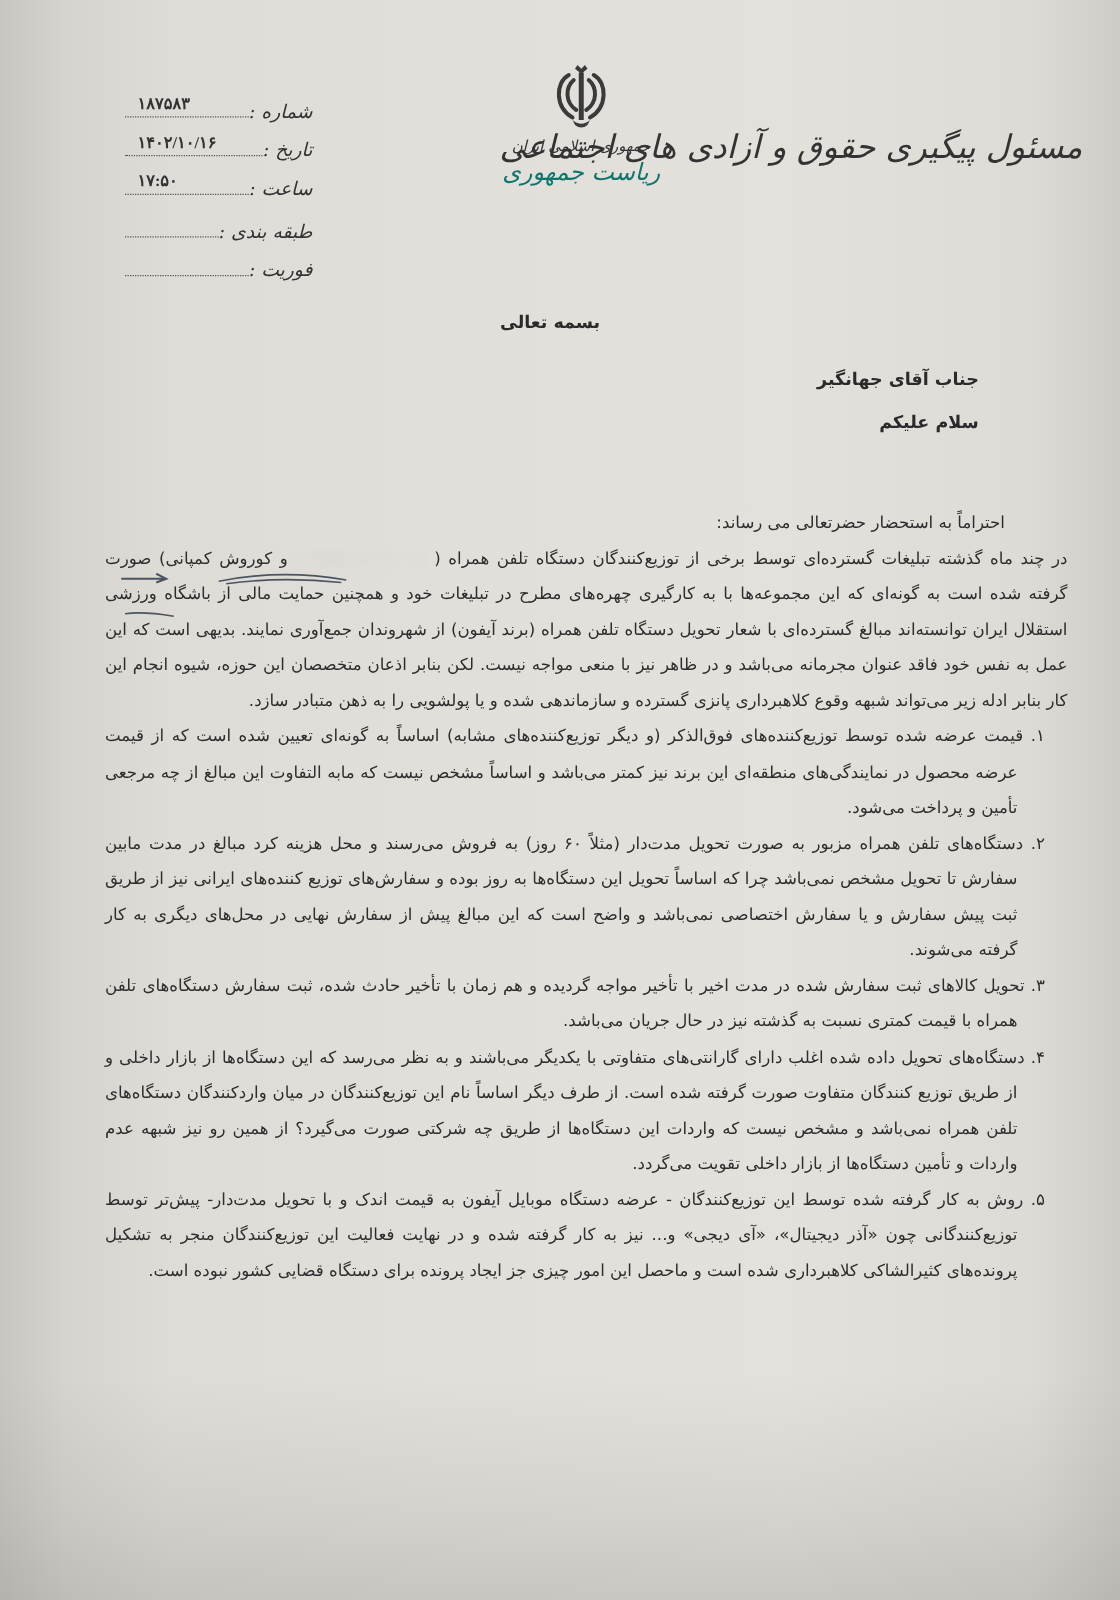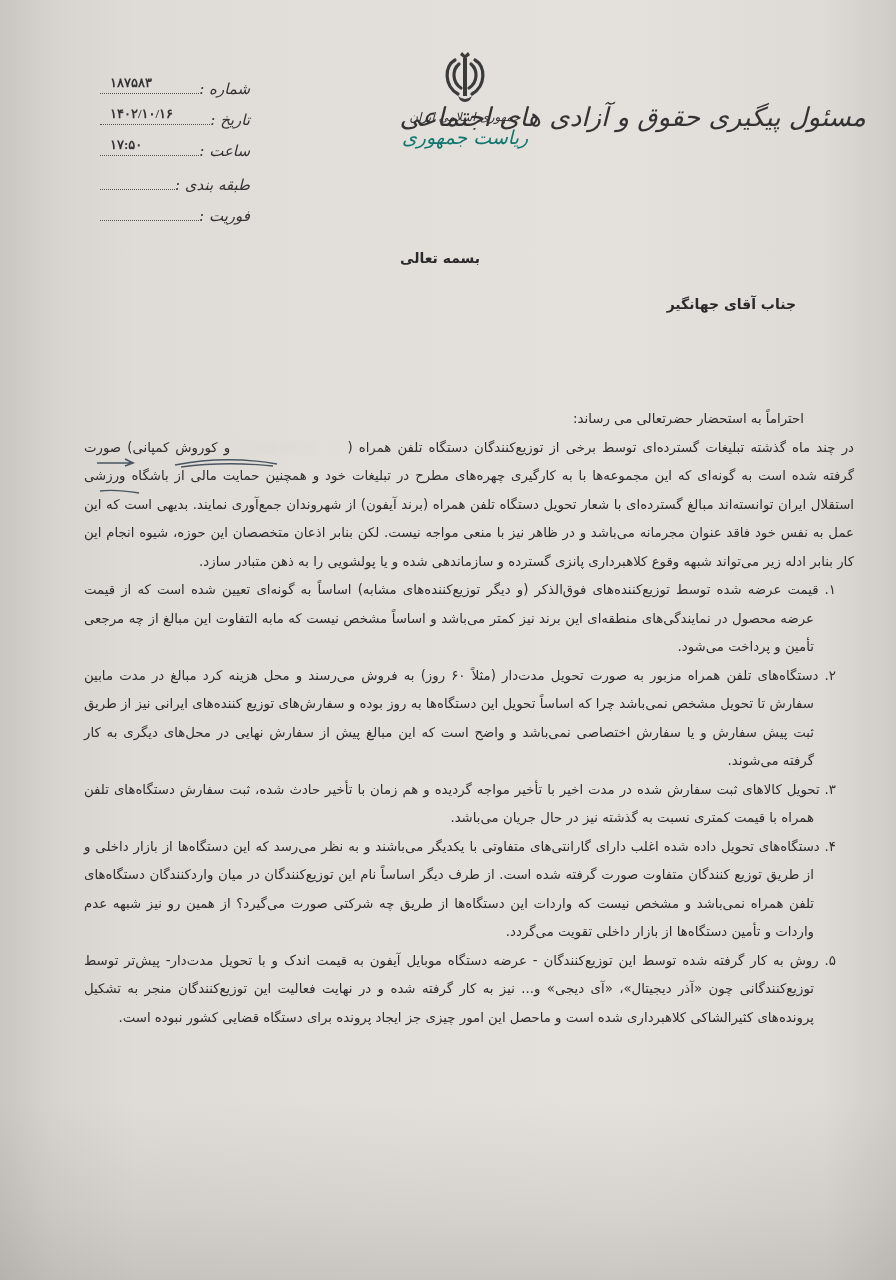--- a/index.html
+++ b/index.html
@@ -45,21 +45,21 @@
     direction: rtl; text-align: right;
     font-family: "DejaVu Serif", serif; font-style: italic; font-size: 26px; color: #333;
     white-space: nowrap;
   }
   .bismillah {
     position: absolute; left: 400px; top: 250px; width: 90px;
     direction: rtl; text-align: left;
     font-weight: bold; font-size: 14px;
   }
   .addressee {
-    position: absolute; right: 100px; top: 287px; width: 600px;
+    position: absolute; right: 113px; top: 287px; width: 600px;
     direction: rtl; text-align: right; font-weight: bold; font-size: 14px; line-height: 34px;
   }
   .body {
     position: absolute; right: 42px; top: 405px; width: 770px;
     direction: rtl; text-align: justify;
     font-family: "DejaVu Sans", sans-serif; font-size: 13.3px; line-height: 28.5px; color: #2d2d2d;
   }
   .body p { margin: 0; }
   .body .intro { padding-right: 50px; text-align: right; }
   .body .item { padding-right: 40px; text-indent: -22px; margin-top: 0; }
@@ -125,20 +125,21 @@
   <div class="gov-line1">جمهوری اسلامی ایران</div>
   <div class="gov-line2">ریاست جمهوری</div>
 </div>
 
 <div class="office-title">مسئول پیگیری حقوق و آزادی های اجتماعی</div>
 
 <div class="bismillah">بسمه تعالی</div>
 
 <div class="addressee">
   <div>جناب آقای جهانگیر</div>
+  <div>سلام علیکم</div>
 </div>
 
 <div class="body">
   <p class="intro">احتراماً به استحضار حضرتعالی می رساند:</p>
   <p>
     <span>در چند ماه گذشته تبلیغات گسترده‌ای توسط برخی از توزیع‌کنندگان دستگاه تلفن همراه (</span>
     <span class="redact"></span>
     <span>و کوروش کمپانی) صورت گرفته شده است به گونه‌ای که این مجموعه‌ها با به کارگیری چهره‌های مطرح در تبلیغات خود و همچنین حمایت مالی از باشگاه ورزشی استقلال ایران توانسته‌اند مبالغ گسترده‌ای با شعار تحویل دستگاه تلفن همراه (برند آیفون) از شهروندان جمع‌آوری نمایند. بدیهی است که این عمل به نفس خود فاقد عنوان مجرمانه می‌باشد و در ظاهر نیز با منعی مواجه نیست. لکن بنابر اذعان متخصصان این حوزه، شیوه انجام این کار بنابر ادله زیر می‌تواند شبهه وقوع کلاهبرداری پانزی گسترده و سازماندهی شده و یا پولشویی را به ذهن متبادر سازد.</span>
   </p>
   <p class="item"><span>۱.</span> <span>قیمت عرضه شده توسط توزیع‌کننده‌های فوق‌الذکر (و دیگر توزیع‌کننده‌های مشابه) اساساً به گونه‌ای تعیین شده است که از قیمت عرضه محصول در نمایندگی‌های منطقه‌ای این برند نیز کمتر می‌باشد و اساساً مشخص نیست که مابه التفاوت این مبالغ از چه مرجعی تأمین و پرداخت می‌شود.</span></p>

